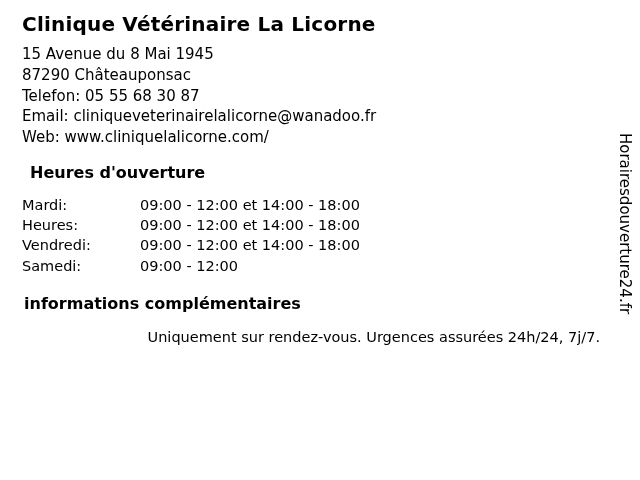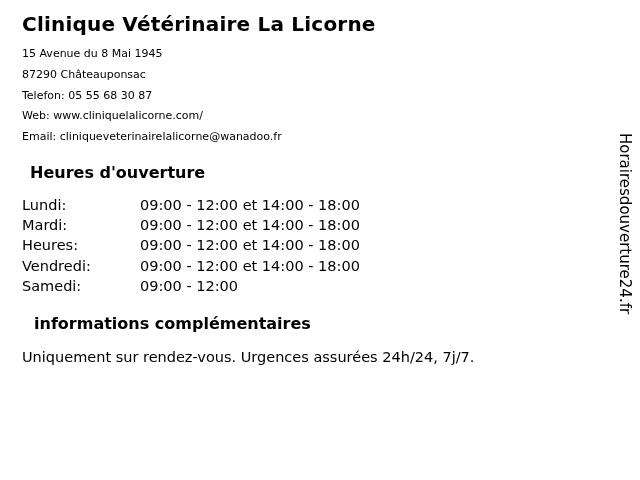--- a/index.html
+++ b/index.html
@@ -18,50 +18,51 @@
   .page {
     padding: 10px 40px 0 22px;
   }
   .title {
     font-size: 20px;
     font-weight: bold;
     margin: 2px 0 8px 0;
     letter-spacing: 0.2px;
   }
   .contact {
-    font-size: 11px;
+    font-size: 15px;
     line-height: 20.8px;
   }
   .section-heading {
     font-size: 16px;
     font-weight: bold;
   }
   .hours-heading {
     margin: 15px 0 13px 8px;
   }
   .info-heading {
-    margin: 18px 0 14px 12px;
+    margin: 18px 0 14px 2px;
   }
   table.hours {
     border-collapse: collapse;
     font-size: 14.5px;
   }
   table.hours td {
     padding: 0;
     line-height: 20.2px;
     white-space: nowrap;
     vertical-align: top;
   }
   table.hours td.day {
     width: 118px;
   }
   .info-text {
     font-size: 14.5px;
     margin: 0;
     line-height: 20px;
+    text-align: right;
   }
   .watermark {
     position: absolute;
     top: 133px;
     right: 6px;
     writing-mode: vertical-rl;
     font-size: 15px;
     color: #000000;
     white-space: nowrap;
   }
@@ -70,32 +71,28 @@
 <body>
 
 <div class="page">
 
   <h1 class="title">Clinique Vétérinaire La Licorne</h1>
 
   <div class="contact">
     <div>15 Avenue du 8 Mai 1945</div>
     <div>87290 Châteauponsac</div>
     <div>Telefon: 05 55 68 30 87</div>
+    <div>Email: cliniqueveterinairelalicorne@wanadoo.fr</div>
     <div>Web: www.cliniquelalicorne.com/</div>
-    <div>Email: cliniqueveterinairelalicorne@wanadoo.fr</div>
   </div>
 
   <h2 class="section-heading hours-heading">Heures d'ouverture</h2>
 
   <table class="hours">
     <tbody>
-      <tr>
-        <td class="day">Lundi:</td>
-        <td>09:00 - 12:00 et 14:00 - 18:00</td>
-      </tr>
       <tr>
         <td class="day">Mardi:</td>
         <td>09:00 - 12:00 et 14:00 - 18:00</td>
       </tr>
       <tr>
         <td class="day">Heures:</td>
         <td>09:00 - 12:00 et 14:00 - 18:00</td>
       </tr>
       <tr>
         <td class="day">Vendredi:</td>

